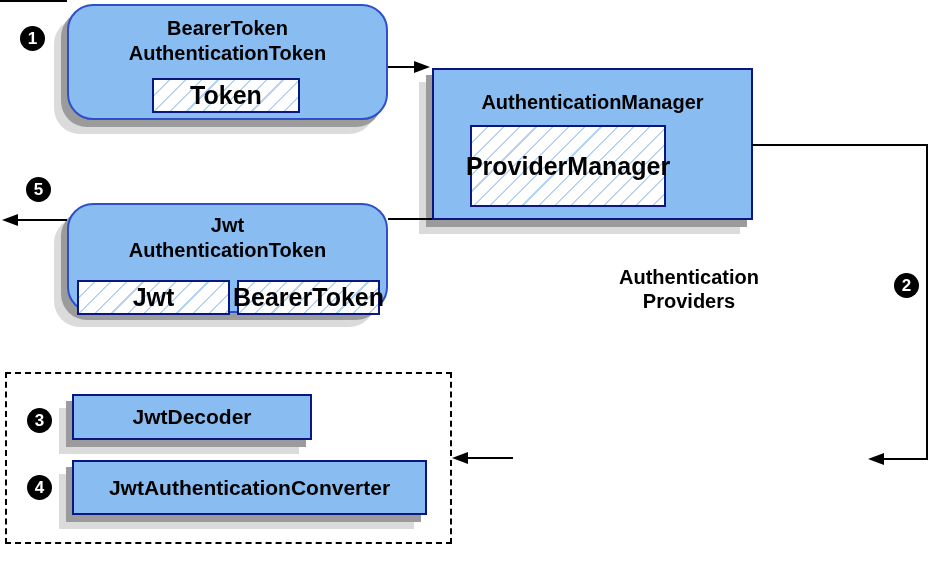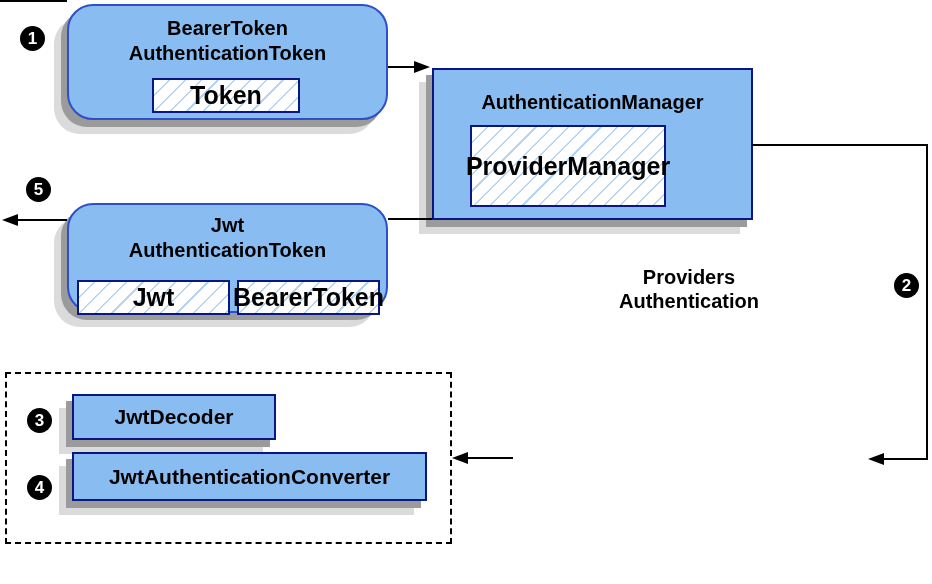--- a/index.html
+++ b/index.html
@@ -97,28 +97,28 @@
     <div class="field" style="left:8px;top:75px;width:153px;height:35px;">Jwt</div>
     <div class="field" style="left:168px;top:75px;width:143px;height:35px;">BearerToken</div>
   </div>
 
   <div class="hline" style="left:388px;top:218px;width:44px;height:2px;"></div>
   <div class="hline" style="left:16px;top:219px;width:51px;height:2px;"></div>
   <div class="tri-left" style="left:2px;top:214px;"></div>
   <div class="badge" style="left:26px;top:177px;">5</div>
 
   <div class="grouplabel" style="left:554px;top:265px;width:270px;">
+    <div>Authentication</div>
     <div>Providers</div>
-    <div>Authentication</div>
   </div>
 
 
   <div class="hline" style="left:466px;top:457px;width:47px;height:2px;"></div>
   <div class="tri-left" style="left:452px;top:452px;"></div>
 
   <div class="dashed-black" style="left:5px;top:372px;width:447px;height:172px;">
-    <div class="node boxlabel" style="left:65px;top:20px;width:204px;height:46px;">JwtDecoder</div>
-    <div class="node boxlabel" style="left:65px;top:78px;width:355px;height:49px;">JwtAuthenticationConverter</div>
+    <div class="node boxlabel" style="left:65px;top:20px;width:240px;height:46px;">JwtDecoder</div>
+    <div class="node boxlabel" style="left:65px;top:86px;width:355px;height:55px;">JwtAuthenticationConverter</div>
   </div>
   <div class="badge" style="left:27px;top:408px;">3</div>
   <div class="badge" style="left:27px;top:475px;">4</div>
 
 </div>
 
 </body></html>

